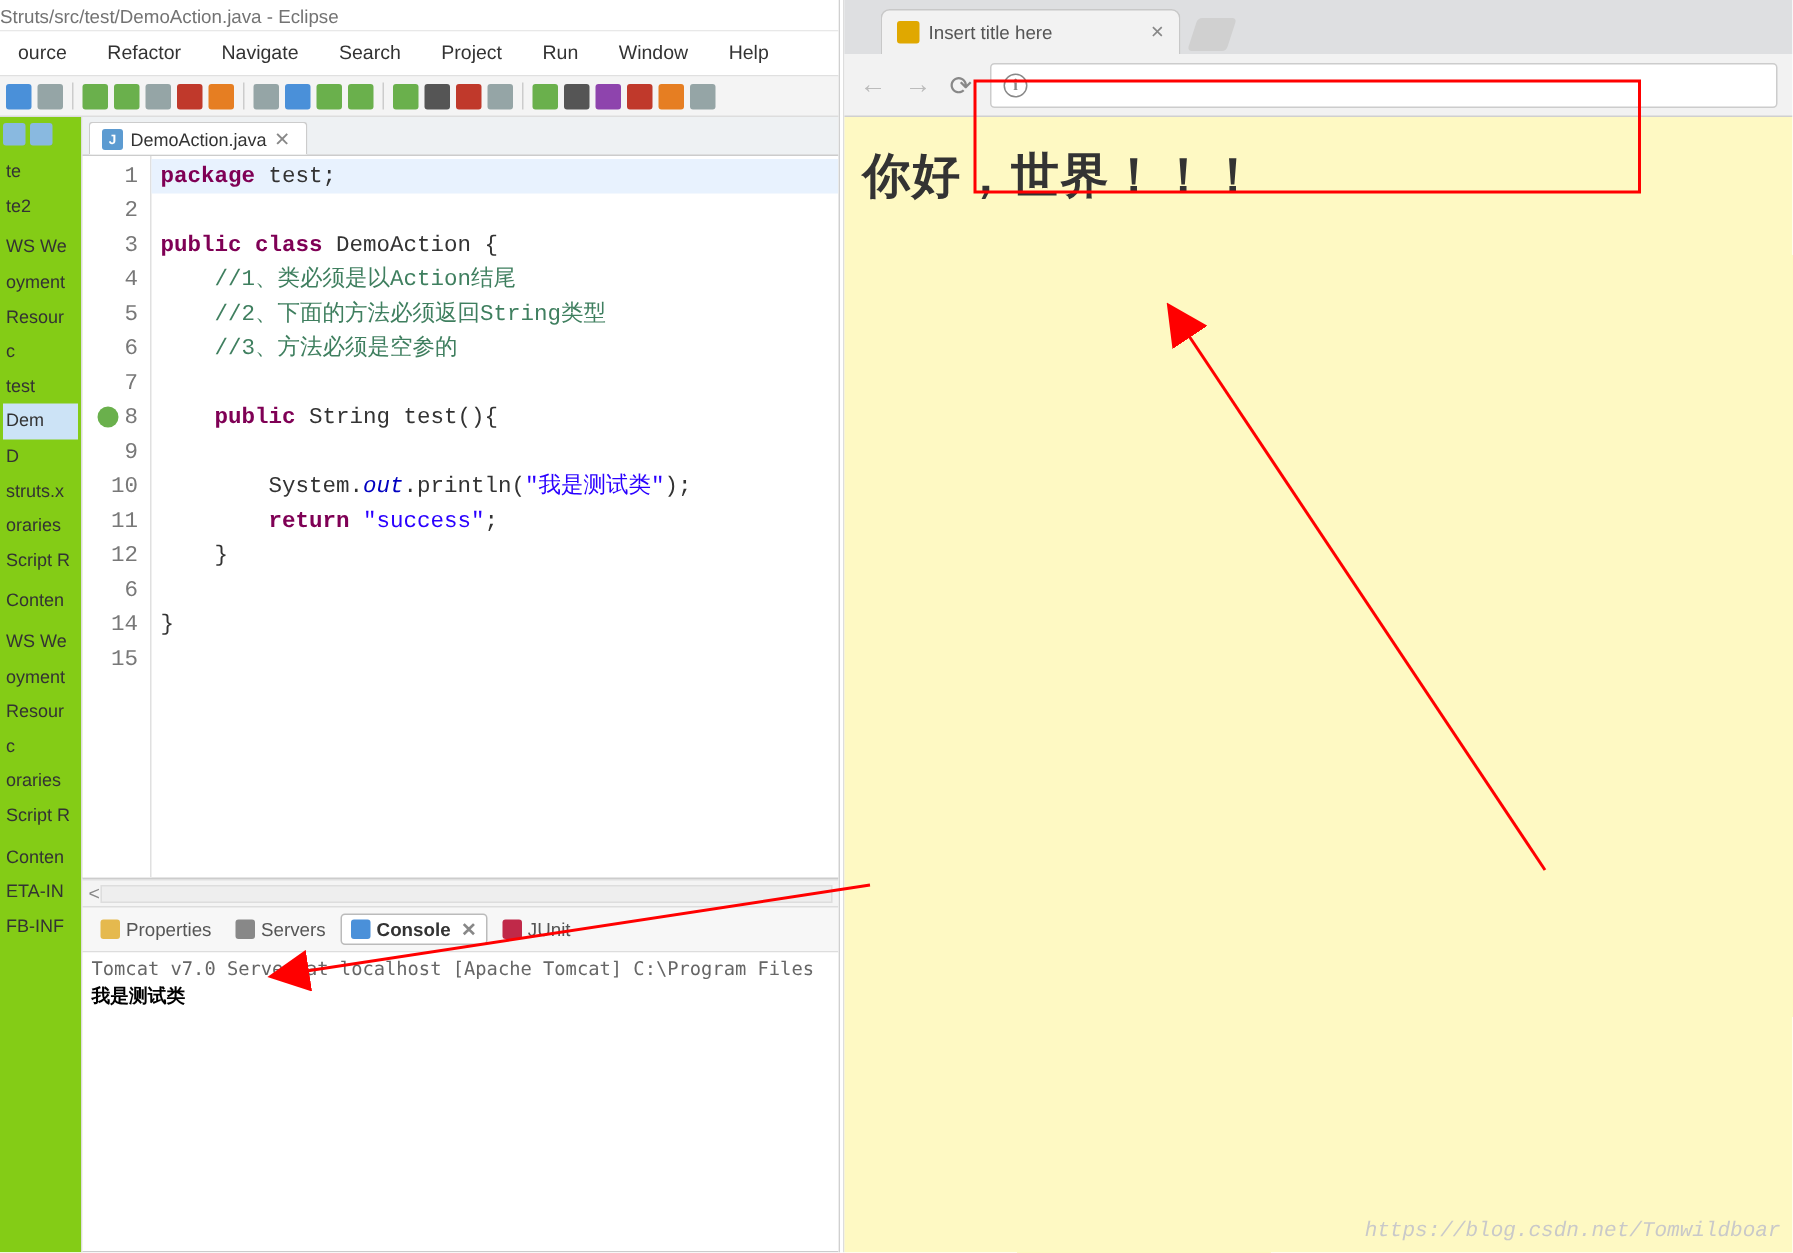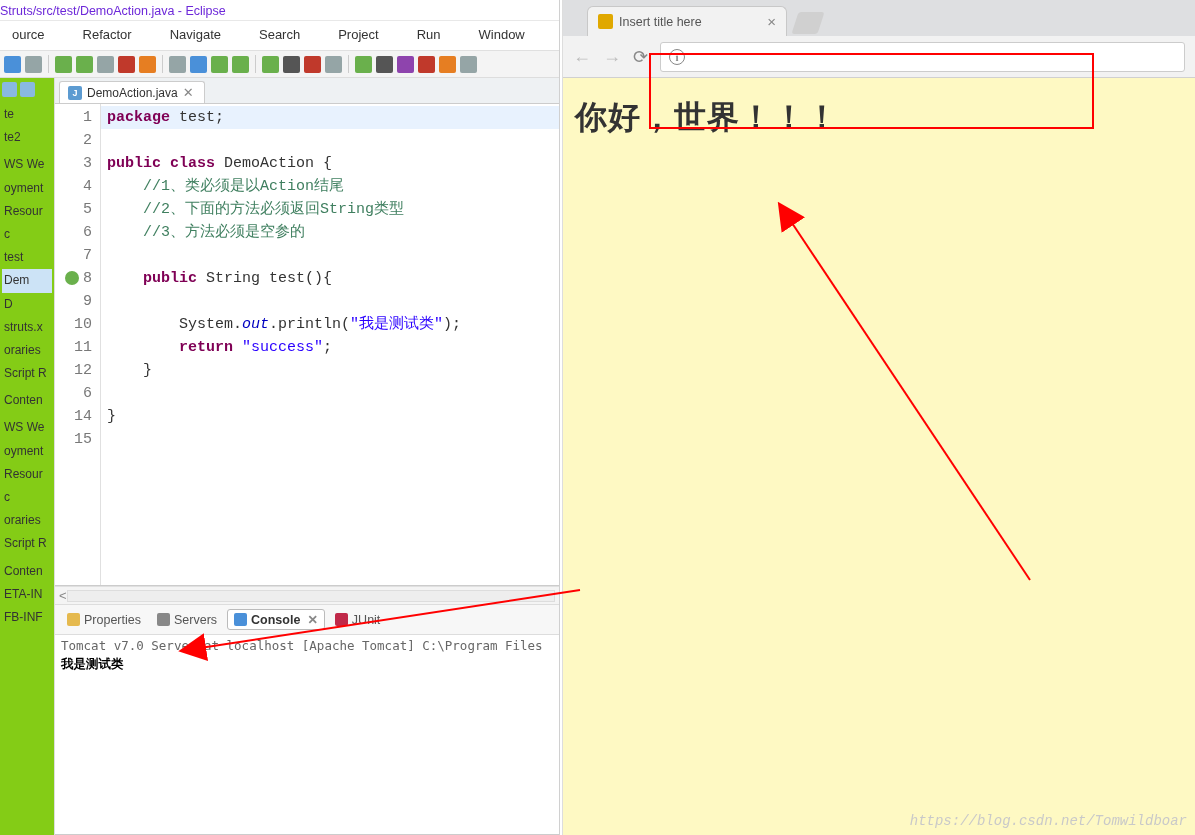--- a/index.html
+++ b/index.html
@@ -21,30 +21,30 @@
     width: 560px; height: 835px;
     background: #f5f5f5;
     border-right: 1px solid #d0d0d0;
     display: flex;
     flex-direction: column;
   }
   .eclipse-title {
     background: #fff;
     padding: 4px 6px 2px 0;
     font-size: 12.5px;
-    color: #6d28d9;
+    color: #737373;
     border-bottom: 1px solid #e8e8e8;
     white-space: nowrap;
     overflow: hidden;
   }
   .eclipse-menu {
     background: #fff;
     padding: 4px 6px 6px 0;
     display: flex;
-    gap: 14px;
+    gap: 3px;
     border-bottom: 1px solid #e0e0e0;
     font-size: 13px;
   }
   .eclipse-menu span { padding: 2px 6px; cursor: default; }
 
   .eclipse-toolbar {
     background: #f4f4f4;
     padding: 4px 4px;
     display: flex;
     gap: 4px;

